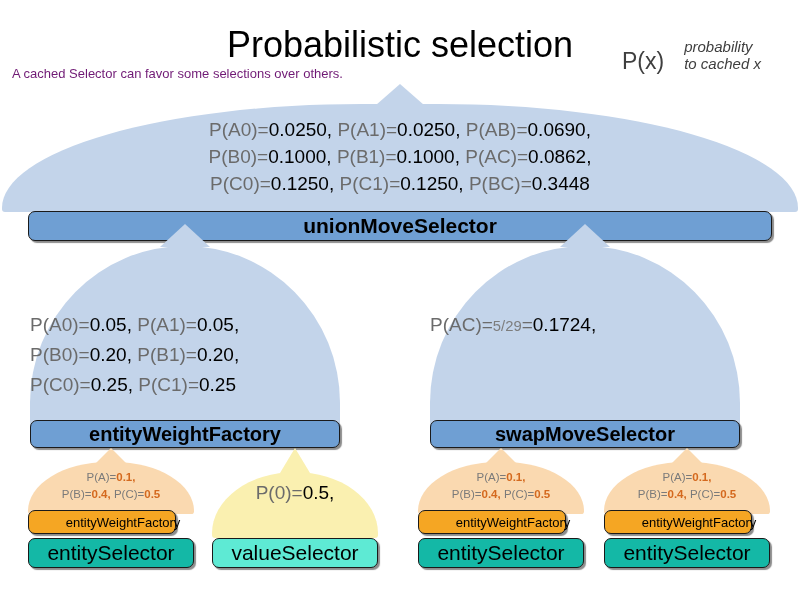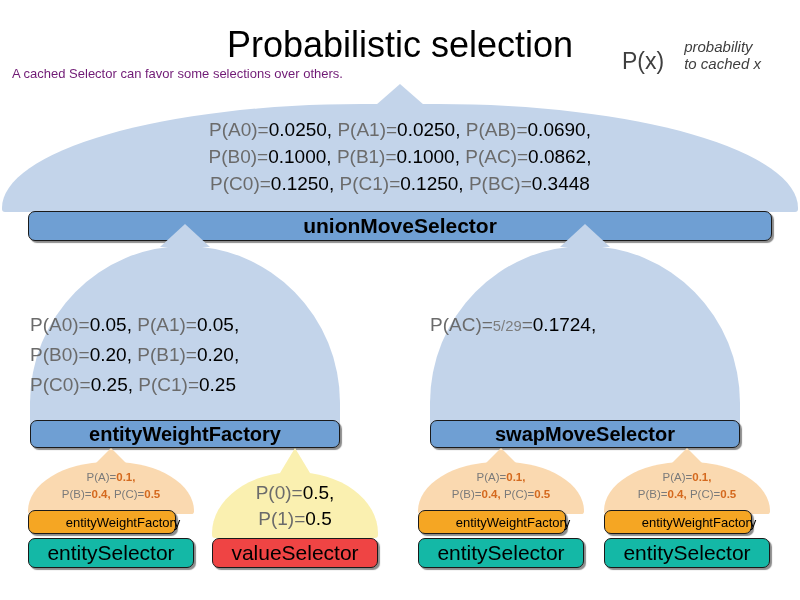--- a/index.html
+++ b/index.html
@@ -157,21 +157,21 @@
     display: flex;
     align-items: center;
     justify-content: center;
     box-shadow: 2px 2px 1px rgba(0,0,0,0.45);
     color: #000;
     white-space: nowrap;
   }
   .bar-blue { background: #6f9fd3; font-weight: bold; }
   .bar-orange { background: #f5a623; }
   .bar-green { background: #14b8a6; }
-  .bar-yellow { background: #ef4444; }
+  .bar-yellow { background: #5eead4; }
 
   #bar-union {
     left: 28px; top: 211px; width: 744px; height: 30px;
     font-size: 21px;
   }
   .bar-mid {
     top: 420px; width: 310px; height: 28px; font-size: 20px;
   }
   #bar-change { left: 30px; }
   #bar-swap   { left: 430px; }
@@ -257,21 +257,20 @@
       <span>entityWeightFactory</span>
     </div>
     <div class="bar bar-green leaf-selector" style="left: 28px; top: 538px;">
       <span>entitySelector</span>
     </div>
     <div class="bubble bubble-yellow" id="value-bubble" style="left: 212px; top: 472px;">
       <div class="dome"></div>
       <div class="arrow" style="top: -24px; border-left: 15px solid transparent; border-right: 15px solid transparent; border-bottom: 25px solid rgb(250, 240, 176);"></div>
       <div class="btext-wrap">
         <div><span class="lbl">P(0)=</span><span class="val">0.5</span><span class="val">,</span></div>
-        <div><span class="lbl">P(1)=</span><span class="val">0.5</span></div>
       </div>
     </div>
     <div class="bar bar-yellow leaf-selector" style="left: 212px; top: 538px;">
       <span>valueSelector</span>
     </div>
     <div class="bubble small-bubble bubble-orange" style="left: 418px; top: 462px;">
       <div class="dome"></div>
       <div class="arrow"></div>
       <div class="btext-wrap">
         <div><span class="lblo">P(A)=</span><span class="valo">0.1</span><span class="valo">,</span></div>

